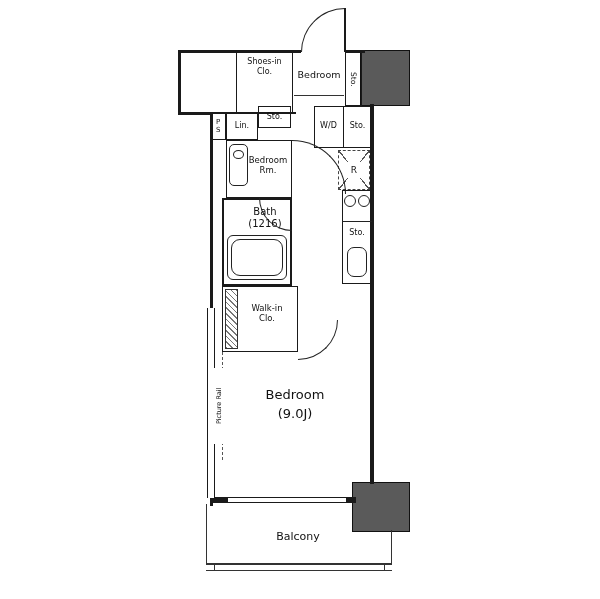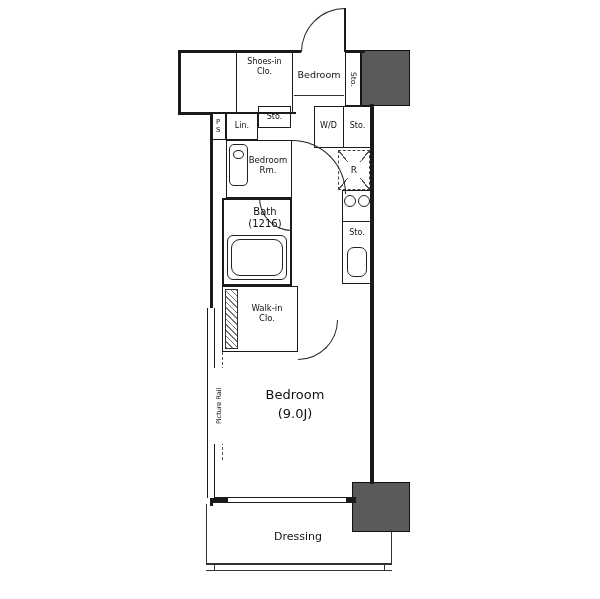--- a/index.html
+++ b/index.html
@@ -113,15 +113,15 @@
 Rm.</div>
   <div class="label chip" style="left:347px;top:162px;width:14px;height:16px;font-size:9px;">R</div>
   <div class="label" style="left:343px;top:227px;width:28px;height:12px;font-size:8px;">Sto.</div>
   <div class="label" style="left:238px;top:205px;width:54px;height:26px;font-size:10px;">Bath
 (1216)</div>
   <div class="label" style="left:240px;top:300px;width:54px;height:26px;font-size:8.5px;">Walk-in
 Clo.</div>
   <div class="label vtext-up chip" style="left:213px;top:368px;width:14px;height:76px;font-size:6.5px;">Picture Rail</div>
   <div class="label" style="left:235px;top:383px;width:120px;height:42px;font-size:13px;line-height:1.5;">Bedroom
 (9.0J)</div>
-  <div class="label" style="left:248px;top:529px;width:100px;height:16px;font-size:11px;">Dressing</div>
+  <div class="label" style="left:248px;top:529px;width:100px;height:16px;font-size:11px;">Balcony</div>
 
 </div>
 
 </body></html>

